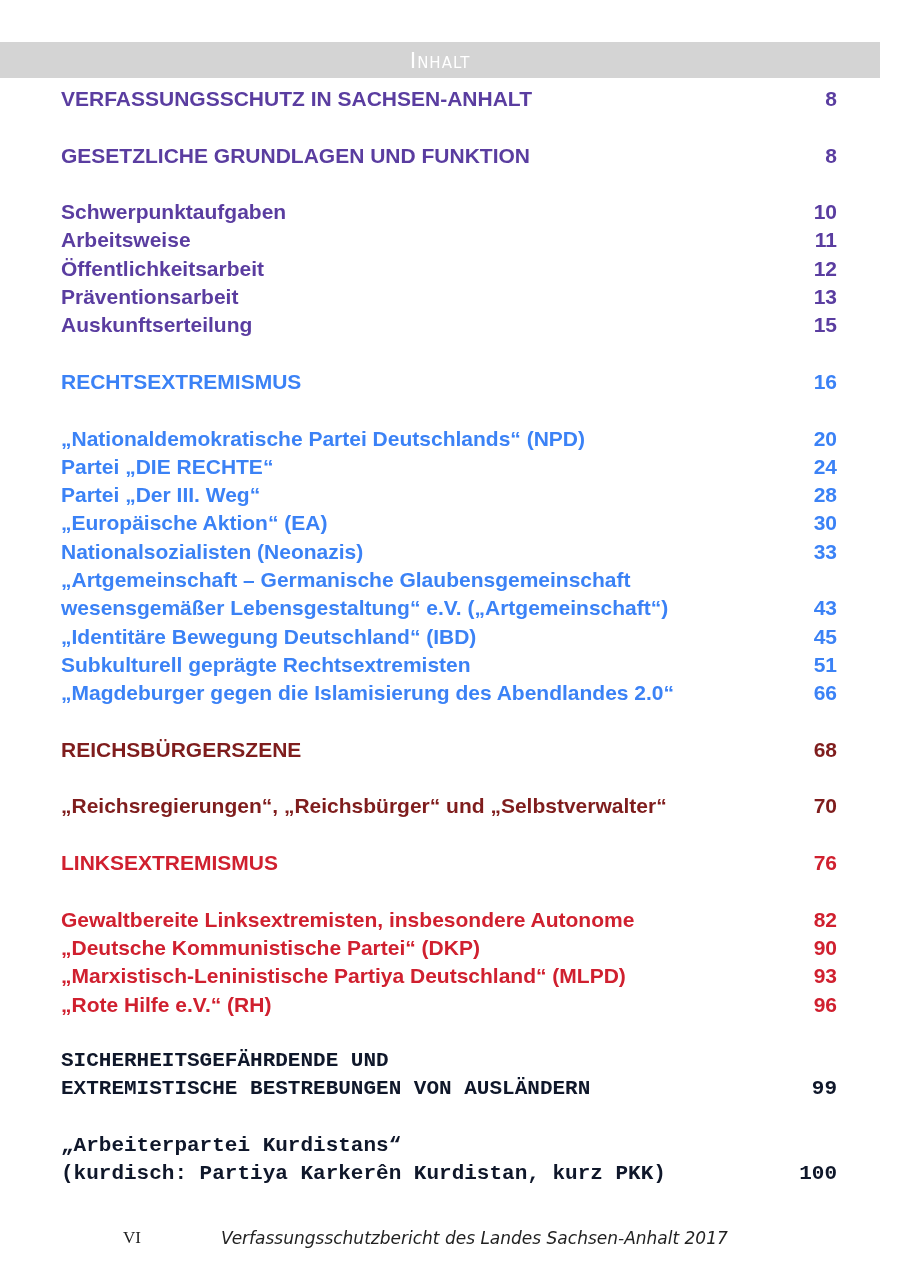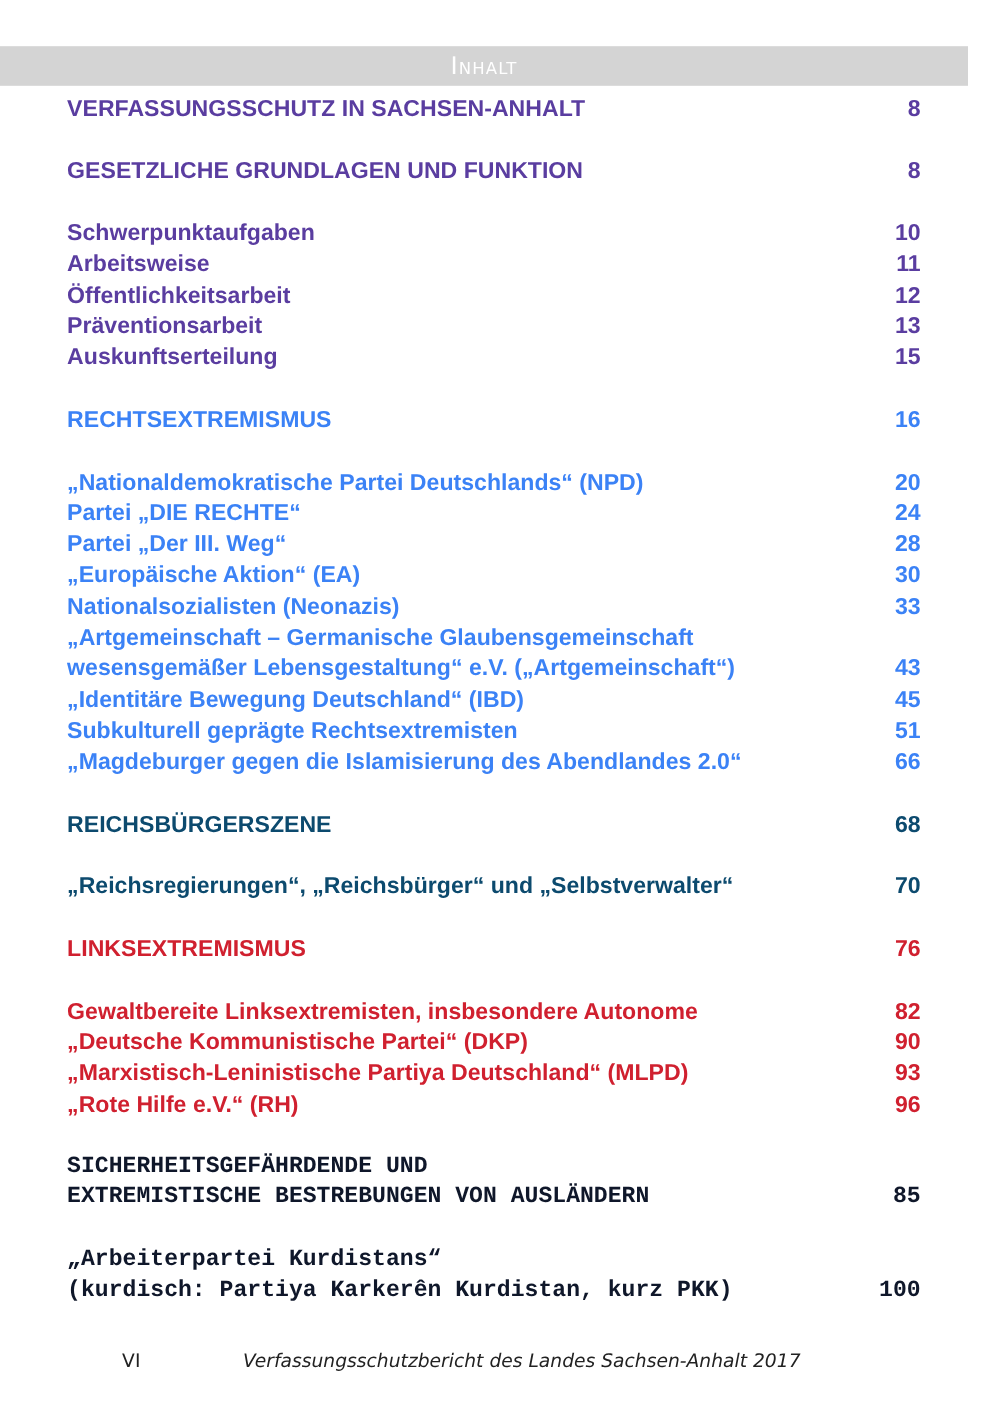--- a/index.html
+++ b/index.html
@@ -6,25 +6,25 @@
     body { width: 900px; height: 1276px; position: relative; overflow: hidden; font-family: "Liberation Sans", sans-serif; }
     .header-bar { position: absolute; left: 0; top: 42px; width: 880px; height: 36px; background: #d4d4d4; text-align: center; }
     .header-title { display: inline-block; color: #ffffff; font-family: "DejaVu Sans", sans-serif; font-size: 22px; line-height: 38px; font-variant: small-caps; letter-spacing: 1px; font-weight: normal; }
     .toc { position: absolute; left: 61px; top: 85px; width: 776px; }
     .row { position: relative; height: 28.3px; font-weight: bold; font-size: 21px; line-height: 28.3px; white-space: nowrap; }
     .row .label { position: absolute; left: 0; top: 0; }
     .row .page { position: absolute; right: 0; top: 0; }
     .gap { height: 28.3px; }
     .purple { color: #5a3da0; text-align: center; }
     .brown { color: #3b82f6; text-align: center; }
-    .orange { color: #0c4a6e; }
+    .orange { color: #7f1d1d; }
     .red { color: #d0202f; }
     .lilac { color: #0f172a; font-family: Liberation Mono, monospace; }
     .footer { position: absolute; top: 1228px; left: 0; width: 900px; height: 24px; font-family: "DejaVu Sans", sans-serif; font-size: 17px; color: #222222; }
-    .footer .page-no { position: absolute; left: 111px; top: 0; }
+    .footer .page-no { position: absolute; left: 123px; top: 0; font-family: Liberation Serif, serif; }
     .footer .report-title { position: absolute; left: 221px; top: 0; font-style: italic; }
   </style>
 </head>
 <body>
 
 <div class="header-bar">
   <span class="header-title">Inhalt</span>
 </div>
 
 <div class="toc">
@@ -141,21 +141,21 @@
     <span class="label">„Rote Hilfe e.V.“ (RH)</span>
     <span class="page">96</span>
   </div>
   <div class="gap"></div>
 
   <div class="row lilac">
     <span class="label">SICHERHEITSGEFÄHRDENDE UND</span>
   </div>
   <div class="row lilac">
     <span class="label">EXTREMISTISCHE BESTREBUNGEN VON AUSLÄNDERN</span>
-    <span class="page">85</span>
+    <span class="page">99</span>
   </div>
   <div class="gap"></div>
   <div class="row lilac">
     <span class="label">„Arbeiterpartei Kurdistans“</span>
     <span class="page"></span>
   </div>
   <div class="row lilac">
     <span class="label">(kurdisch: Partiya Karkerên Kurdistan, kurz PKK)</span>
     <span class="page">100</span>
   </div>

